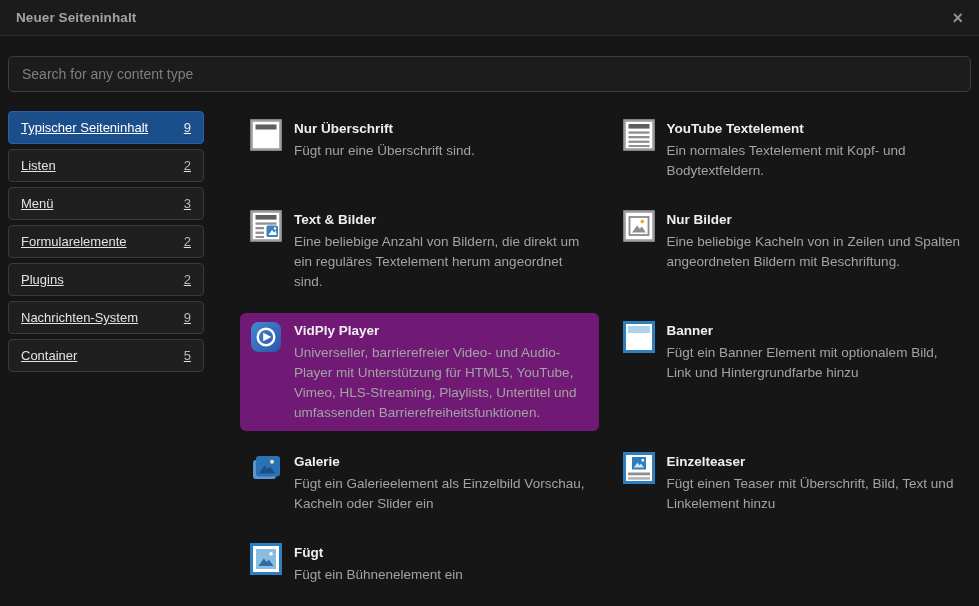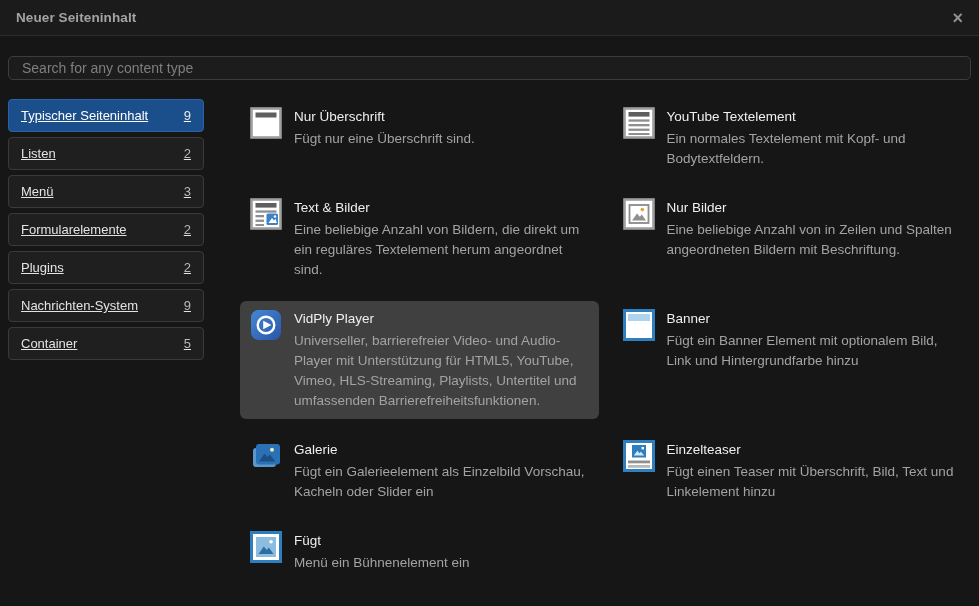--- a/index.html
+++ b/index.html
@@ -13,21 +13,21 @@
   .dlg-header{
     height:36px;background:#1b1b1b;border-bottom:1px solid #2c2c2c;
     display:flex;align-items:center;justify-content:space-between;
     padding:0 16px;box-sizing:border-box;
   }
   .dlg-title{color:#a3a3a3;font-size:13.5px;font-weight:bold;letter-spacing:.1px}
   .dlg-close{color:#929292;font-size:18px;line-height:1;cursor:pointer;font-weight:bold}
   
   .search-wrap{padding:20px 8px 0}
   .search-input{
-    width:100%;box-sizing:border-box;height:24px;
+    width:100%;box-sizing:border-box;height:36px;
     background:#1c1c1c;border:1px solid #3d3d3d;border-radius:5px;
     color:#14b8a6;font-size:14px;padding:8px 13px;outline:none;
   }
   .search-input::placeholder{color:#7f7f7f}
   
   .dlg-body{display:flex;align-items:flex-start;padding:19px 8px 0}
   .sidebar{width:196px;flex:none}
   .side-item{
     display:flex;justify-content:space-between;align-items:center;
     background:#1f1f1f;border:1px solid #3a3a3a;border-radius:4px;
@@ -37,24 +37,24 @@
   .side-item .count{color:#b9b9b9}
   .side-item.active{background:#1b4f8c;border-color:#2a62a5;color:#ffffff}
   .side-item.active .count{color:#e9e9e9}
   
   .content{
     flex:1;margin-left:36px;
     display:grid;grid-template-columns:1fr 1fr;
     column-gap:14px;row-gap:13px;align-items:start;
   }
   .witem{display:flex;gap:12px;padding:8px 10px;border-radius:6px;cursor:pointer}
-  .witem.selected{background:#404040}
+  .witem.selected{background:#701a75}
   .wicon{flex:none;width:32px;height:32px}
   .wtext{min-width:0}
-  .wtitle{color:#efefef;font-size:13.5px;font-weight:normal;line-height:17px;margin:1px 0 4px}
+  .wtitle{color:#efefef;font-size:13.5px;font-weight:bold;line-height:17px;margin:1px 0 4px}
   .wdesc{color:#a3a3a3;font-size:13.5px;line-height:20px}
 </style>
 </head>
 <body>
 
 <div class="dlg-header">
   <span class="dlg-title">Neuer Seiteninhalt</span>
   <span class="dlg-close">×</span>
 </div>
 
@@ -143,21 +143,21 @@
 
     <div class="witem">
       <svg class="wicon" viewBox="0 0 32 32">
         <rect x="1.5" y="1.5" width="29" height="29" fill="#ffffff" stroke="#9e9e9e" stroke-width="2.6"></rect>
         <rect x="6.5" y="7" width="19" height="18" fill="#ffffff" stroke="#8a8a8a" stroke-width="1.8"></rect>
         <polygon points="9,22.5 14,15.5 16.8,18.8 18.8,16.6 23,22.5" fill="#8f8f8f"></polygon>
         <circle cx="19.3" cy="11.6" r="1.8" fill="#e5a33c"></circle>
       </svg>
       <div class="wtext">
         <div class="wtitle">Nur Bilder</div>
-        <div class="wdesc">Eine beliebige Anzahl von in Zeilen und Spalten angeordneten Bildern mit Beschriftung.</div>
+        <div class="wdesc">Eine beliebige Kacheln von in Zeilen und Spalten angeordneten Bildern mit Beschriftung.</div>
       </div>
     </div>
 
     <div class="witem selected">
       <svg class="wicon" viewBox="0 0 32 32">
         <defs>
           <linearGradient id="vidplyGrad" x1="0" y1="0" x2="1" y2="1">
             <stop offset="0" stop-color="#4488d4"></stop>
             <stop offset="1" stop-color="#2a55a8"></stop>
           </linearGradient>
@@ -213,18 +213,18 @@
 
     <div class="witem">
       <svg class="wicon" viewBox="0 0 32 32">
         <rect x="1.5" y="1.5" width="29" height="29" fill="#ffffff" stroke="#2e7fc0" stroke-width="3"></rect>
         <rect x="6" y="6" width="20" height="20" fill="#8cbcde"></rect>
         <polygon points="8.5,23 13.8,15.5 16.8,19 18.8,16.6 23.5,23" fill="#2e6da4"></polygon>
         <circle cx="21" cy="10.8" r="1.8" fill="#ffffff"></circle>
       </svg>
       <div class="wtext">
         <div class="wtitle">Fügt</div>
-        <div class="wdesc">Menü ein Bühnenelement ein</div>
+        <div class="wdesc">Fügt ein Bühnenelement ein</div>
       </div>
     </div>
 
   </div>
 </div>
 
 </body></html>

